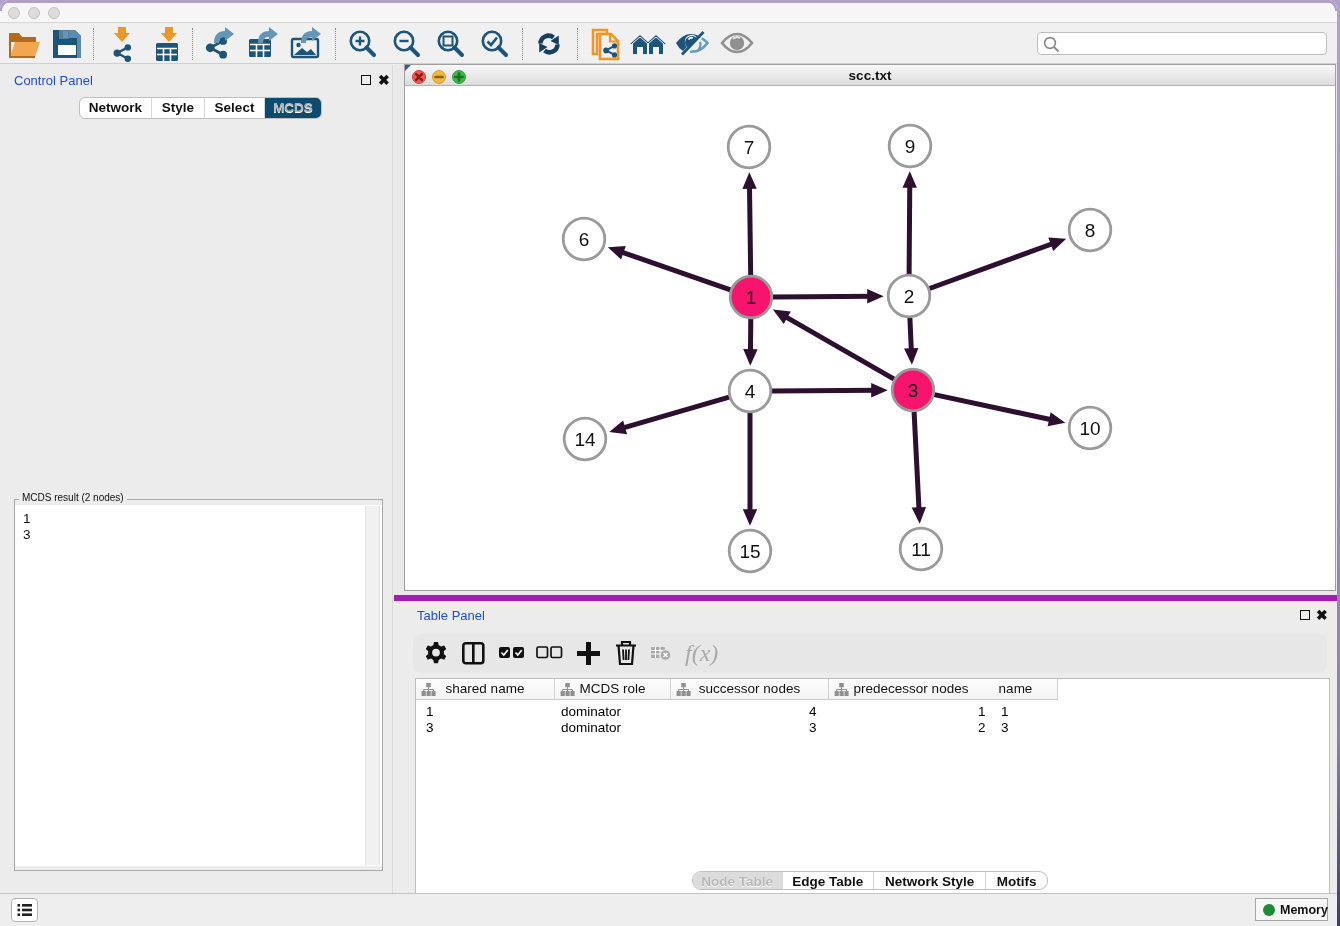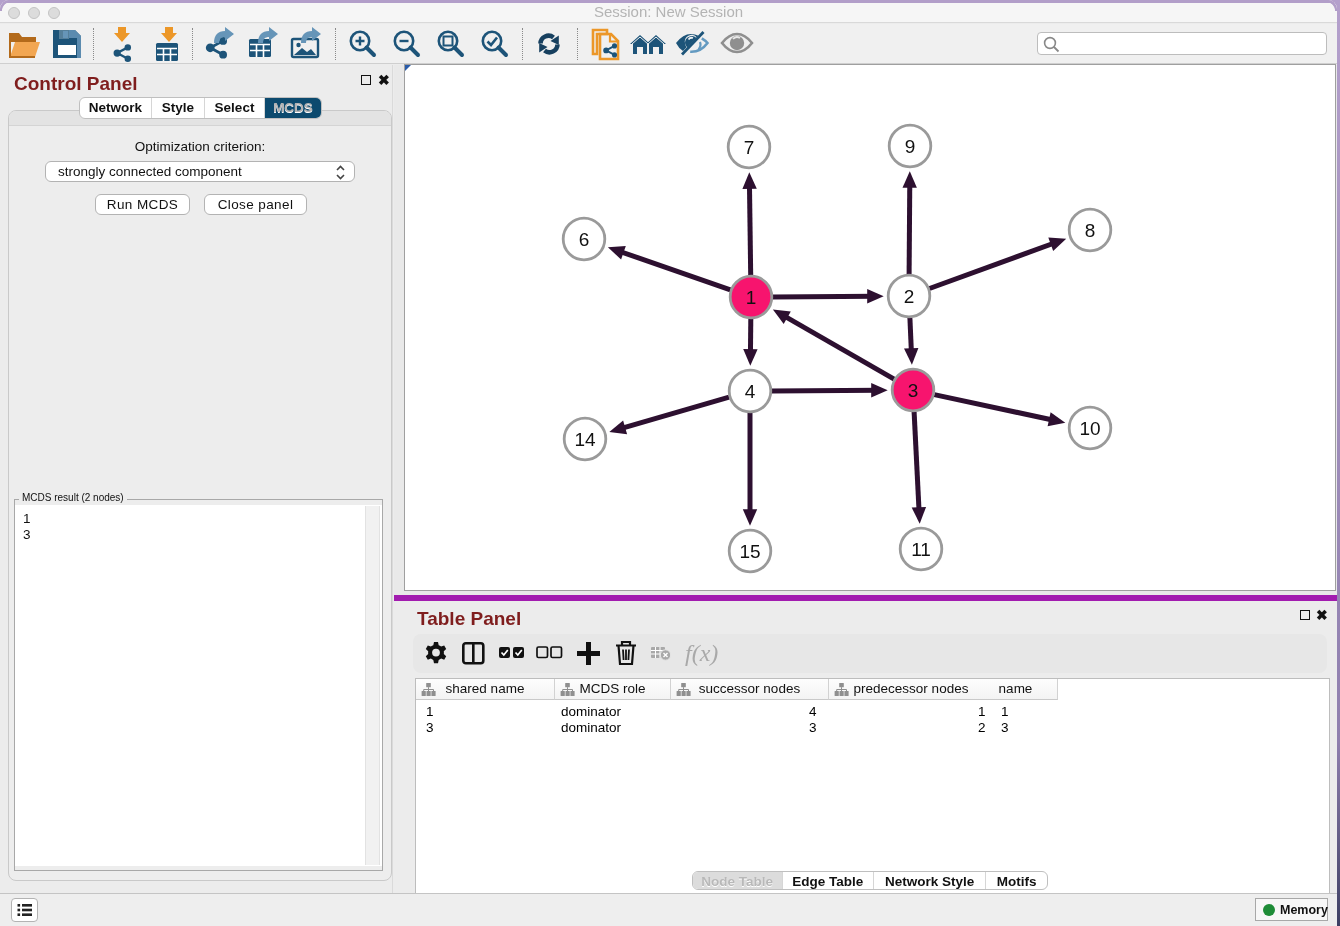--- a/index.html
+++ b/index.html
@@ -18,21 +18,21 @@
             font-size:15px; color:#b4b4b4; }
   
   .toolbar { position:absolute; left:0; top:24px; width:1337px; height:40px;
              background:#f0f0f0; border-bottom:1px solid #cfcfcf; }
   .tsep { position:absolute; top:4px; height:32px; width:0;
           border-left:1.6px dotted #8a8a8a; }
   .searchbox { position:absolute; left:1037px; top:8px; width:290px; height:23px;
                background:#fff; border:1px solid #bdbdbd; border-radius:4px; }
   
   .cp-head { position:absolute; left:0; top:65px; width:394px; height:30px; }
-  .ptitle { font-size:19px; color:#7f1d1d;font-weight:bold; }
+  .ptitle { font-size:13px; color:#1d4ed8; }
   .pfloat { position:absolute; width:10px; height:10px; border:1.6px solid #111; }
   .px { position:absolute; font-size:14px; font-weight:bold; color:#111; }
   .tabs { position:absolute; z-index:5; display:flex; font-size:13.5px; font-weight:700; color:#111;
           border:1px solid #bfbfbf; border-radius:6px; overflow:hidden; background:#fff; }
   .tabs div { padding:2px 0 0 0; text-align:center; height:20px; border-right:1px solid #d6d6d6; }
   .tabs div:last-child { border-right:none; }
   .cp-box { position:absolute; left:8px; top:110px; width:384px; height:771px;
             background:#ededed; border:1px solid #c9c9c9; border-radius:8px; }
   .cp-box .topband { position:absolute; left:0; top:0; width:100%; height:15px;
             background:#e3e3e3; border-radius:7px 7px 0 0; border-bottom:1px solid #d4d4d4; }
@@ -71,21 +71,20 @@
 <body>
 <div class="win">
   <div style="position:absolute;left:0;top:0;width:1337px;height:2.5px;background:#b29ec9;z-index:60;"></div>
   <div style="position:absolute;left:0;top:0;width:11px;height:11px;z-index:61;background:radial-gradient(circle at 11px 11px, rgba(178,158,201,0) 8.6px, #b29ec9 9.4px);"></div>
   <div style="position:absolute;left:1326px;top:0;width:11px;height:11px;z-index:61;background:radial-gradient(circle at 0px 11px, rgba(178,158,201,0) 8.6px, #b29ec9 9.4px);"></div>
 
   <div class="titlebar">
     <div class="tl" style="left:8px;"></div>
     <div class="tl" style="left:28px;"></div>
     <div class="tl" style="left:48px;"></div>
-    <div class="wtitle">Session: New Session</div>
   </div>
 
   <div class="toolbar" id="toolbar">
       <div class="searchbox"></div>
       <div class="tsep" style="left:93px;"></div>
       <div class="tsep" style="left:192px;"></div>
       <div class="tsep" style="left:335px;"></div>
       <div class="tsep" style="left:522px;"></div>
       <div class="tsep" style="left:577px;"></div>
       <svg style="position:absolute;left:0;top:0" width="1337" height="40" viewBox="0 0 1337 40">
@@ -205,46 +204,45 @@
     <span class="ptitle" style="position:absolute;left:14px;top:8px;">Control Panel</span>
     <div class="pfloat" style="left:361px;top:10px;"></div>
     <div class="px" style="left:378px;top:7px;">✖</div>
   </div>
   <div class="tabs" style="left:79px; top:97px; width:243px;">
     <div style="width:72px;">Network</div>
     <div style="width:53px;">Style</div>
     <div style="width:60px;">Select</div>
     <div style="width:56px; background:#0c4a6e; color:#b2b2b2; text-shadow:0 1px 0 #fff;">MCDS</div>
   </div>
-  <div class="cp-box">
-    <div class="topband"></div>
-    <div class="abs" style="left:0;top:28px;width:100%;text-align:center;font-size:13.5px;color:#111;">Optimization criterion:</div>
-    <div class="combo" style="left:36px;top:50px;width:310px;height:21px;">
-      <span style="position:absolute;left:12px;top:2px;">strongly connected component</span>
-      <svg style="position:absolute;right:8px;top:3px;" width="11" height="15" viewBox="0 0 11 15">
-        <path d="M2 5 L5.5 1.5 L9 5 M2 10 L5.5 13.5 L9 10" fill="none" stroke="#444" stroke-width="1.6"></path>
-      </svg>
-    </div>
-    <div class="btn" style="left:86px;top:83px;width:95px;height:21px;padding-top:2px;">Run MCDS</div>
-    <div class="btn" style="left:195px;top:83px;width:103px;height:21px;padding-top:2px;">Close panel</div>
-  </div>
   <div style="position:absolute;left:14px;top:499px;width:369px;height:372px;border:1px solid #a8a8a8;z-index:3;"></div>
   <div style="position:absolute;left:19px;top:492px;font-size:10px;color:#111;background:#ededed;padding:0 3px;z-index:4;">MCDS result (2 nodes)</div>
   <div style="position:absolute;left:15px;top:505px;width:367px;height:361px;background:#fff;z-index:3;">
     <div style="position:absolute;left:8px;top:6px;font-size:13.5px;color:#111;">1</div>
     <div style="position:absolute;left:8px;top:22px;font-size:13.5px;color:#111;">3</div>
     <div style="position:absolute;right:2px;top:1px;width:15px;height:359px;background:#f1f1f1;border-left:1px solid #e2e2e2;border-right:1px solid #e2e2e2;"></div>
   </div>
 
   <div style="position:absolute;left:392px;top:65px;width:1px;height:828px;background:#dadada;"></div>
   <div style="position:absolute;left:395px;top:514px;width:4px;height:12px;background:linear-gradient(#c9c9c9,#c9c9c9) 0 1px/4px 3px no-repeat, linear-gradient(#c9c9c9,#c9c9c9) 0 8px/4px 3px no-repeat;"></div>
   <div style="position:absolute;left:862px;top:589px;width:12px;height:4px;background:linear-gradient(90deg,#c9c9c9,#c9c9c9) 1px 0/3px 4px no-repeat, linear-gradient(90deg,#c9c9c9,#c9c9c9) 8px 0/3px 4px no-repeat;"></div>
 
   <div class="desktop"></div>
   <div class="frame">
+    <div class="ftitle">
+      <div class="light" style="left:7px;background:#ef5753;border:1px solid #d9403c;"></div>
+      <div class="light" style="left:27px;background:#f0b73f;border:1px solid #d7a02c;"></div>
+      <div class="light" style="left:47px;background:#3cb64a;border:1px solid #2da03b;"></div>
+      <svg style="position:absolute;left:7px;top:4.5px;" width="54" height="14" viewBox="0 0 54 14">
+        <path d="M4.2 4.2 L9.8 9.8 M9.8 4.2 L4.2 9.8" stroke="#8f1a12" stroke-width="2.6" stroke-linecap="round"></path>
+        <path d="M23.5 7 L30.5 7" stroke="#8a6210" stroke-width="2.6" stroke-linecap="round"></path>
+        <path d="M43.5 7 L50.5 7 M47 3.5 L47 10.5" stroke="#1c701c" stroke-width="2.6" stroke-linecap="round"></path>
+      </svg>
+      <div class="ftext">scc.txt</div>
+    </div>
     <svg style="position:absolute;left:0;top:0;" width="6" height="6" viewBox="0 0 6 6">
         <path d="M0 0 L6 0 L0 6 Z" fill="#2a5caa"></path>
       </svg>
   </div>
 
   <svg width="1340" height="926" viewBox="0 0 1340 926" style="position:absolute;left:0;top:0" font-family="Liberation Sans, sans-serif">
       <line x1="750.7" y1="275.2" x2="749.4" y2="180.5" stroke="#2d1030" stroke-width="5"></line>
       <polygon points="749.3,172.3 756.8,188.7 742.4,188.9" fill="#2d1030"></polygon>
       <line x1="730.4" y1="289.8" x2="615.7" y2="250.0" stroke="#2d1030" stroke-width="5"></line>
       <polygon points="607.9,247.3 625.8,245.9 621.1,259.5" fill="#2d1030"></polygon>
@@ -376,21 +374,21 @@
       <div class="abs" style="left:145px;top:25px;">dominator</div>
       <div class="abs" style="left:393px;top:25px;">4</div>
       <div class="abs" style="left:562px;top:25px;">1</div>
       <div class="abs" style="left:585px;top:25px;">1</div>
       <div class="abs" style="left:10px;top:41px;">3</div>
       <div class="abs" style="left:145px;top:41px;">dominator</div>
       <div class="abs" style="left:393px;top:41px;">3</div>
       <div class="abs" style="left:562px;top:41px;">2</div>
       <div class="abs" style="left:585px;top:41px;">3</div>
     </div>
-    <div class="btabs" style="left:298px; top:270px; width:356px;">
+    <div class="btabs" style="left:298px; top:270px; width:356px;border-radius:9px;">
       <div style="width:90px; background:#dcdcdc; color:#b8b8b8; text-shadow:0 1px 0 #fff;">Node Table</div>
       <div style="width:92px;">Edge Table</div>
       <div style="width:113px;">Network Style</div>
       <div style="width:61px;">Motifs</div>
     </div>
   </div>
 
   <div class="status">
     <div class="btn" style="left:11px;top:4px;width:27px;height:24px;border-radius:4px;"><svg width="25" height="22" viewBox="0 0 25 22">
           <g fill="#222">

